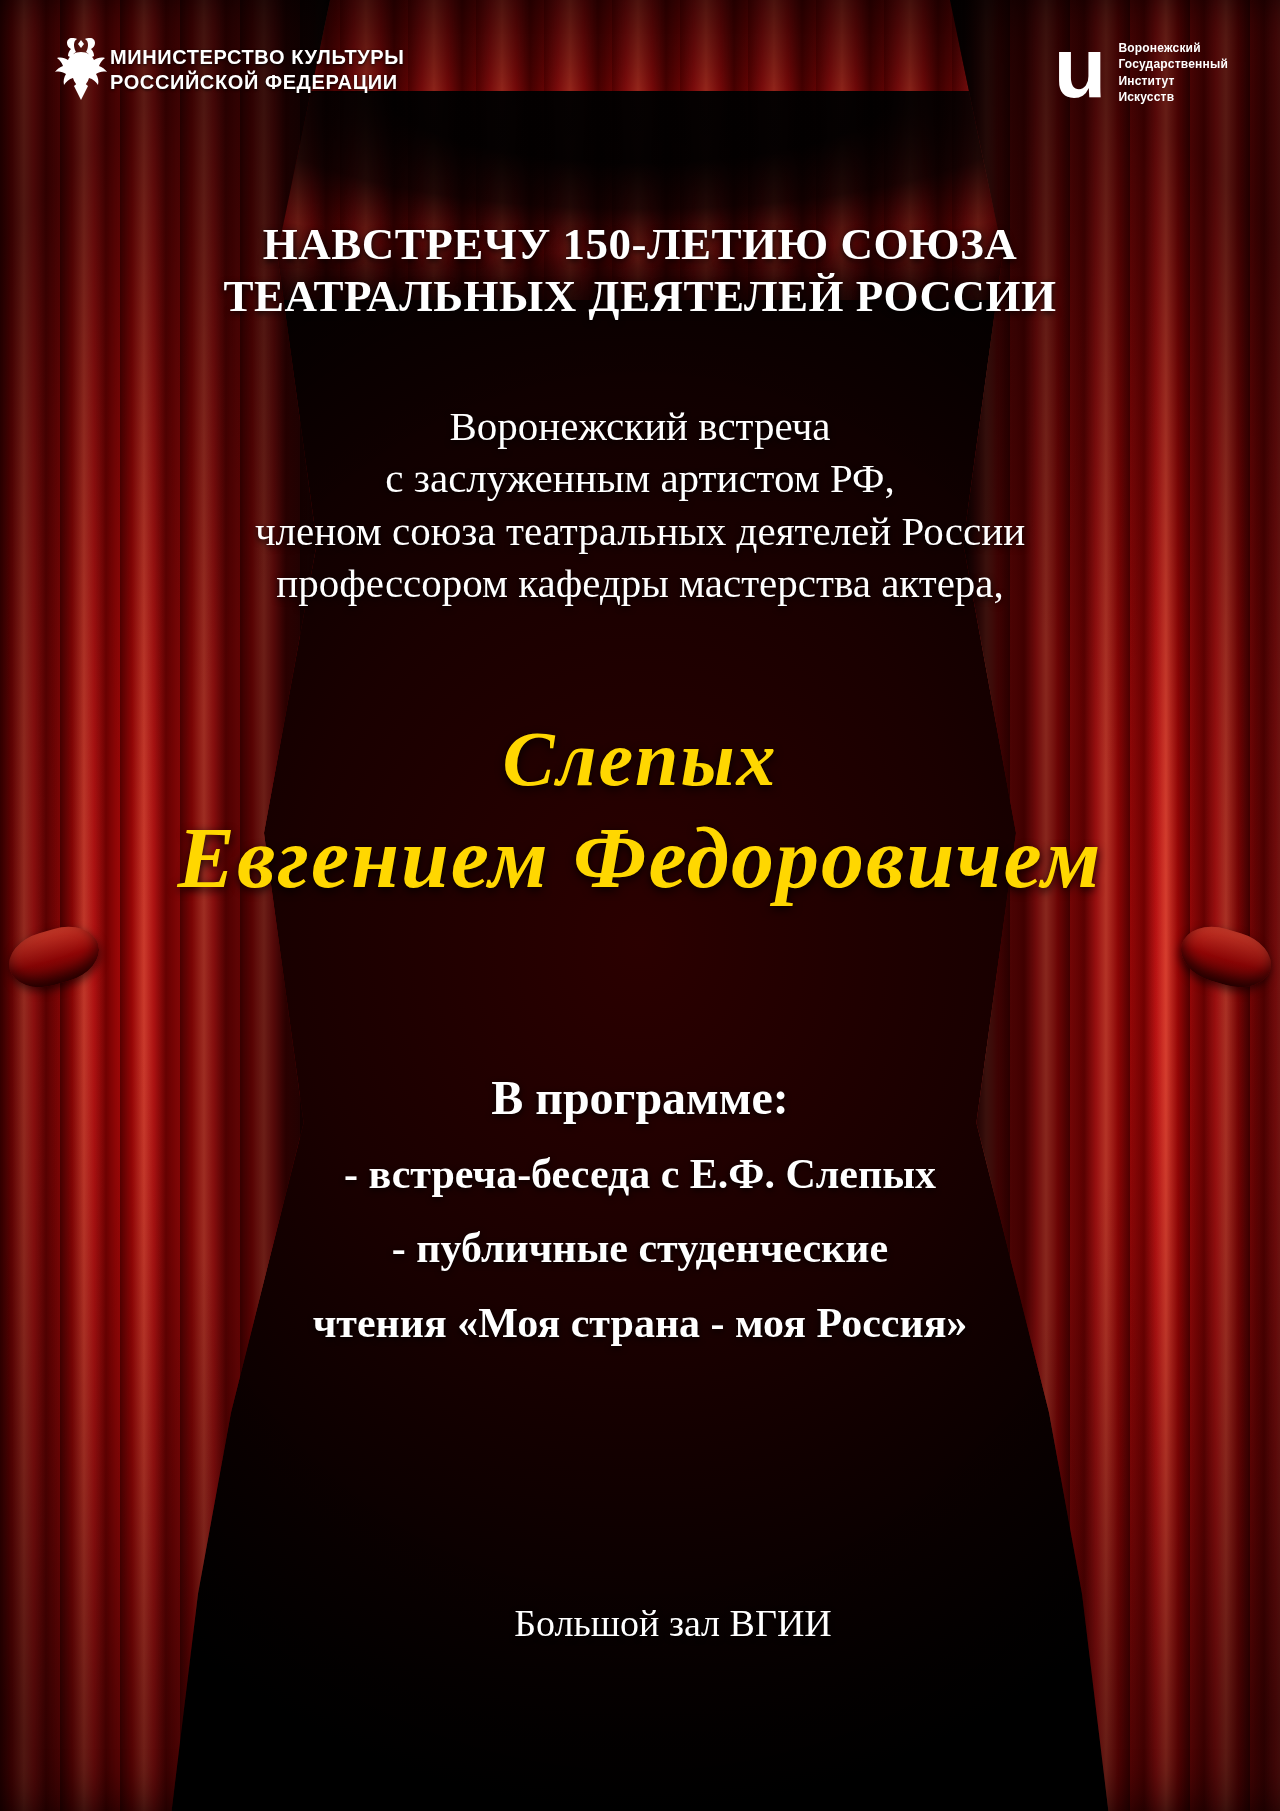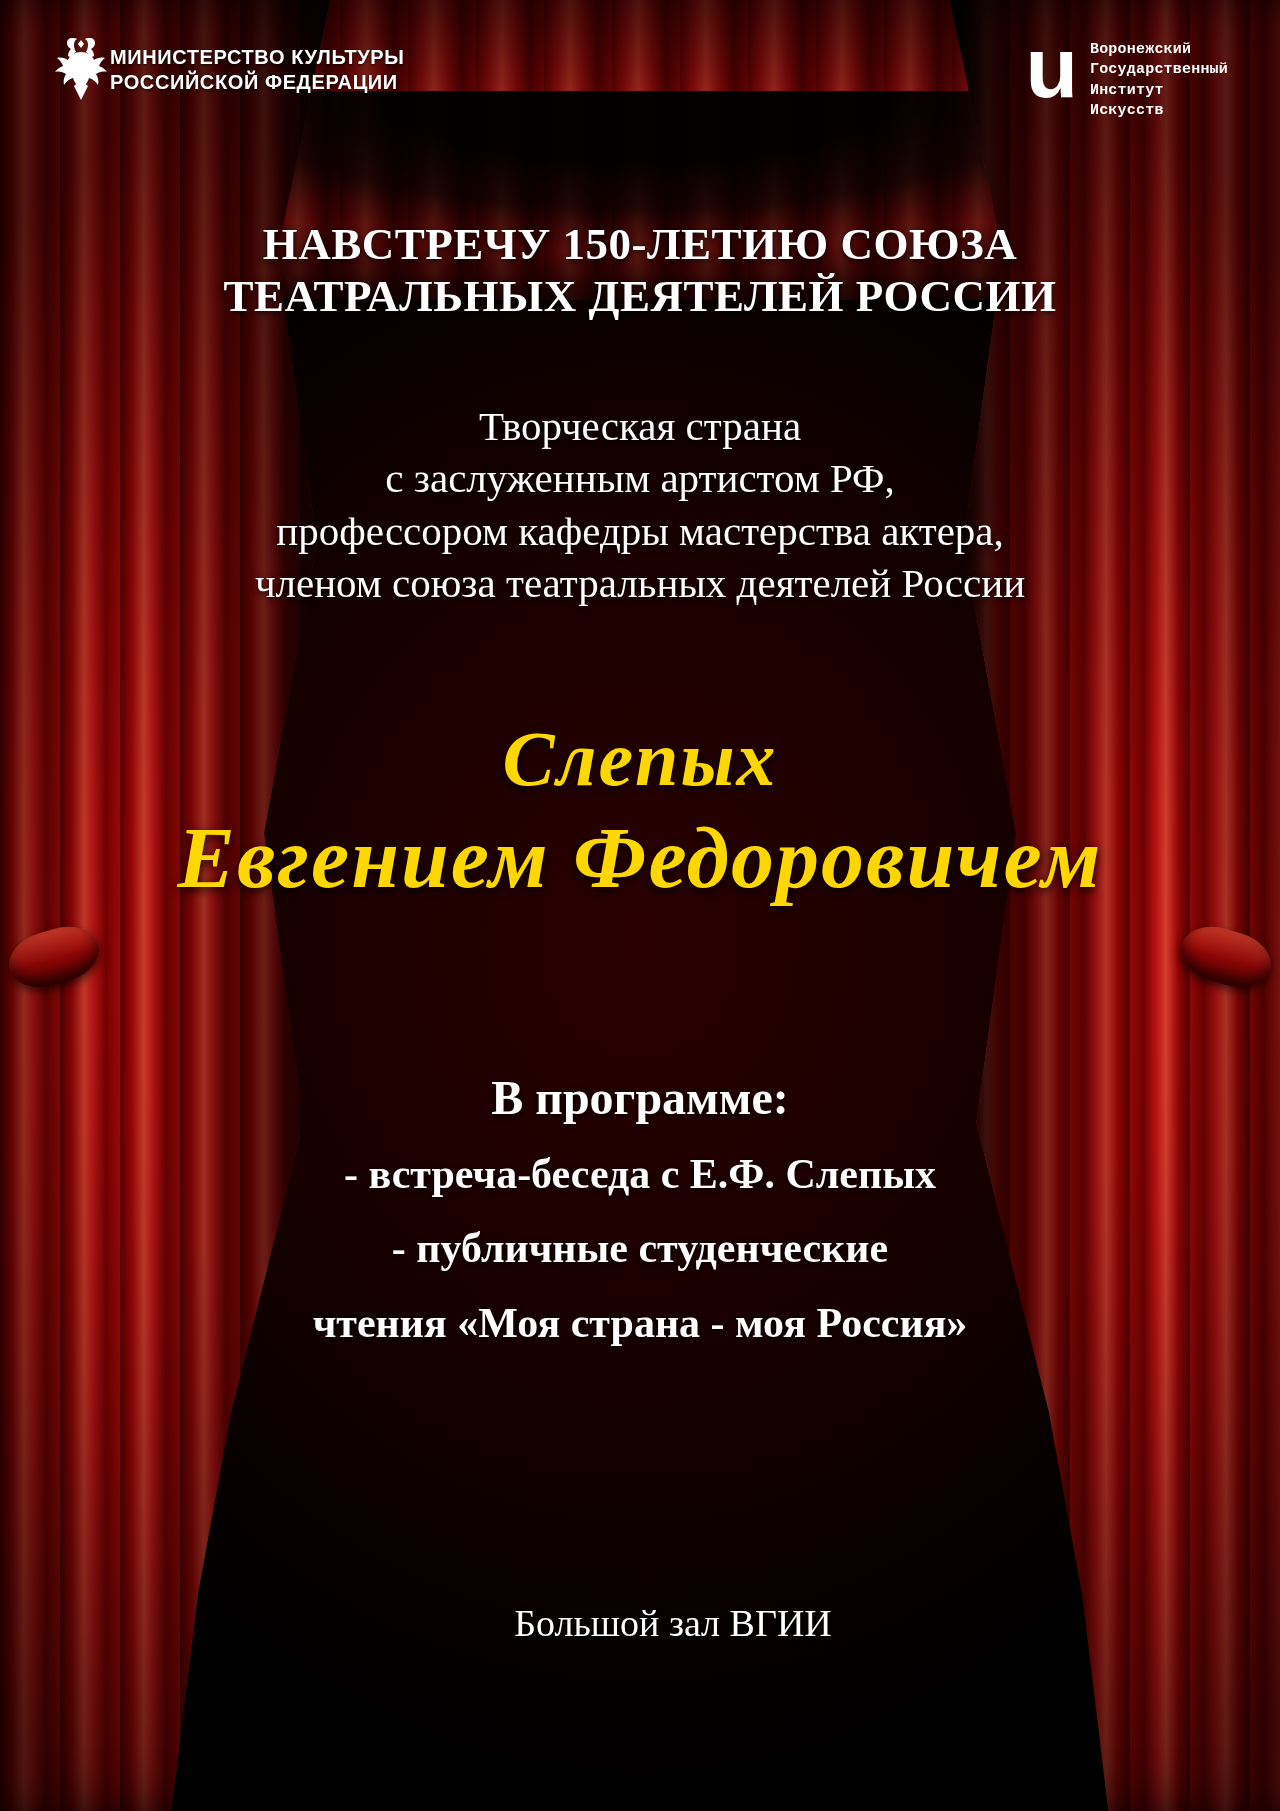--- a/index.html
+++ b/index.html
@@ -159,22 +159,22 @@
   .vgii-mark {
     font-family: "Liberation Sans", sans-serif;
     font-size: 86px;
     line-height: 0.78;
     font-weight: bold;
     color: #ffffff;
     letter-spacing: -2px;
   }
   .vgii-text {
     color: #ffffff;
-    font-family: Liberation Mono, monospace;
-    font-size: 15px;
+    font-family: Liberation Sans, sans-serif;
+    font-size: 12px;
     font-weight: bold;
     line-height: 1.36;
     letter-spacing: 0.2px;
     padding-top: 6px;
   }
 
   
   .content {
     position: absolute;
     top: 0; left: 0;
@@ -345,24 +345,24 @@
   </div>
 
   <div class="content">
 
     <div class="title">
       <div>НАВСТРЕЧУ 150-ЛЕТИЮ СОЮЗА</div>
       <div>ТЕАТРАЛЬНЫХ ДЕЯТЕЛЕЙ РОССИИ</div>
     </div>
 
     <div class="subtitle">
-      <div>Творческая страна</div>
+      <div>Воронежский встреча</div>
       <div>с заслуженным артистом РФ,</div>
+      <div>членом союза театральных деятелей России</div>
       <div>профессором кафедры мастерства актера,</div>
-      <div>членом союза театральных деятелей России</div>
     </div>
 
     <div class="guest">
       <div class="guest-surname">Слепых</div>
       <div class="guest-name">Евгением Федоровичем</div>
     </div>
 
     <div class="program-heading">В программе:</div>
 
     <div class="program-list">

